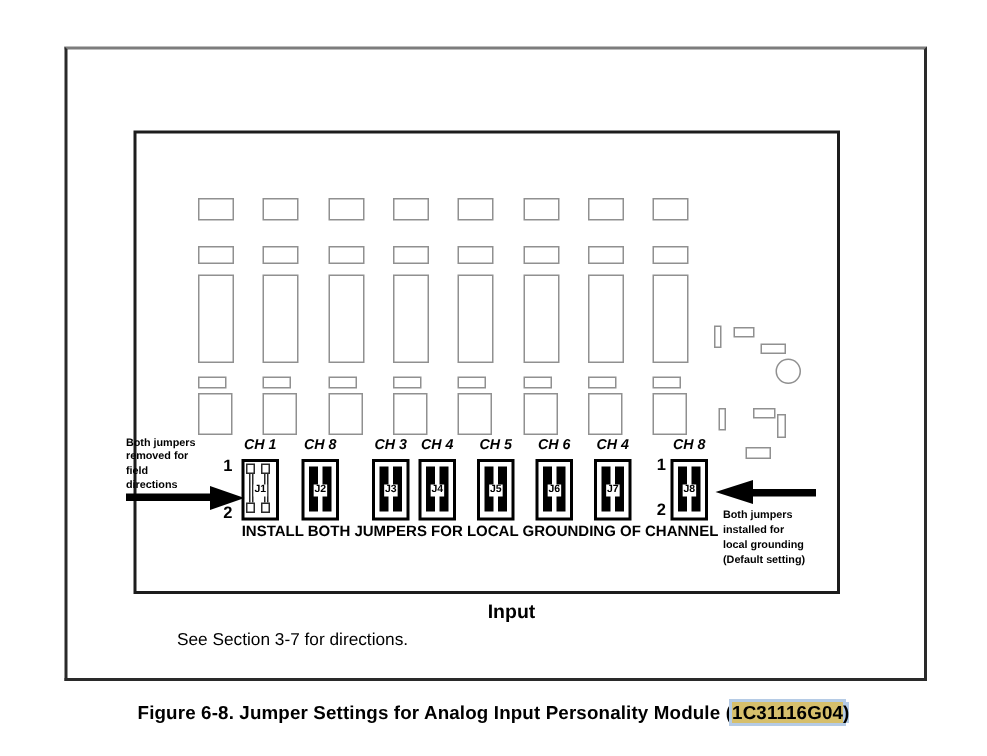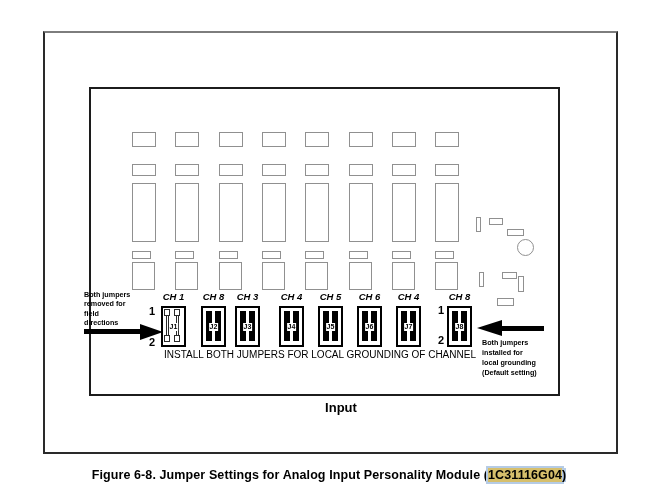--- a/index.html
+++ b/index.html
@@ -45,21 +45,21 @@
   
   .callout{font-size:7.2px;font-weight:bold;line-height:9.3px;}
   #right-callout{line-height:10px;}
   .digit{font-size:11px;font-weight:bold;text-align:right;line-height:11px;}
   
   .shaft{position:absolute;height:5px;background:#000;}
   .head-right{position:absolute;width:0;height:0;border-left:23px solid #000;border-top:8px solid transparent;border-bottom:8px solid transparent;}
   .head-left{position:absolute;width:0;height:0;border-right:25px solid #000;border-top:8.5px solid transparent;border-bottom:8.5px solid transparent;}
   #install-caption{
     left:90px;top:349px;width:460px;text-align:center;
-    font-size:10px;font-weight:normal;white-space:nowrap;
+    font-size:10px;font-weight:bold;white-space:nowrap;
   }
   
   #note-heading{left:31px;top:400px;width:620px;text-align:center;font-size:13px;font-weight:bold;}
   #note-body{left:118px;top:421px;width:420px;font-size:11.5px;line-height:12.5px;}
   #note-line1{padding-left:12px;}
   
   #figure-caption{
     left:0;top:468px;width:658px;text-align:center;
     font-size:12.5px;font-weight:bold;white-space:nowrap;letter-spacing:0.1px;
   }
@@ -144,21 +144,21 @@
       </div>
     </div>
     <div class="channel" style="left: 193px;">
       <div class="ch-label">CH 8</div>
       <div class="jblock">
         <div class="jbar" style="left: 3px;"></div>
         <div class="jbar" style="left: 12px;"></div>
         <div class="jlabel">J2</div>
       </div>
     </div>
-    <div class="channel" style="left: 227px;">
+    <div class="channel" style="left: 240px;">
       <div class="ch-label">CH 3</div>
       <div class="jblock">
         <div class="jbar" style="left: 3px;"></div>
         <div class="jbar" style="left: 12px;"></div>
         <div class="jlabel">J3</div>
       </div>
     </div>
     <div class="channel" style="left: 271px;">
       <div class="ch-label">CH 4</div>
       <div class="jblock">
@@ -223,15 +223,16 @@
 
 <div class="abs digit" style="left:143px;top:306px;width:12px;">1</div>
 <div class="abs digit" style="left:143px;top:337px;width:12px;">2</div>
 <div class="abs digit" style="left:430px;top:305px;width:14px;">1</div>
 <div class="abs digit" style="left:430px;top:335px;width:14px;">2</div>
 
 <div class="abs" id="install-caption">INSTALL BOTH JUMPERS FOR LOCAL GROUNDING OF CHANNEL</div>
 
 <div class="abs" id="note-heading">Input</div>
 <div class="abs" id="note-body">
+  <div id="note-line2">See Section 3-7 for directions.</div>
 </div>
 
 <div class="abs" id="figure-caption"><span>Figure 6-8. Jumper Settings for Analog Input Personality Module (</span><span class="hl-tan">1C31116G04</span><span class="hl-blue">)</span></div>
 
 </body></html>

